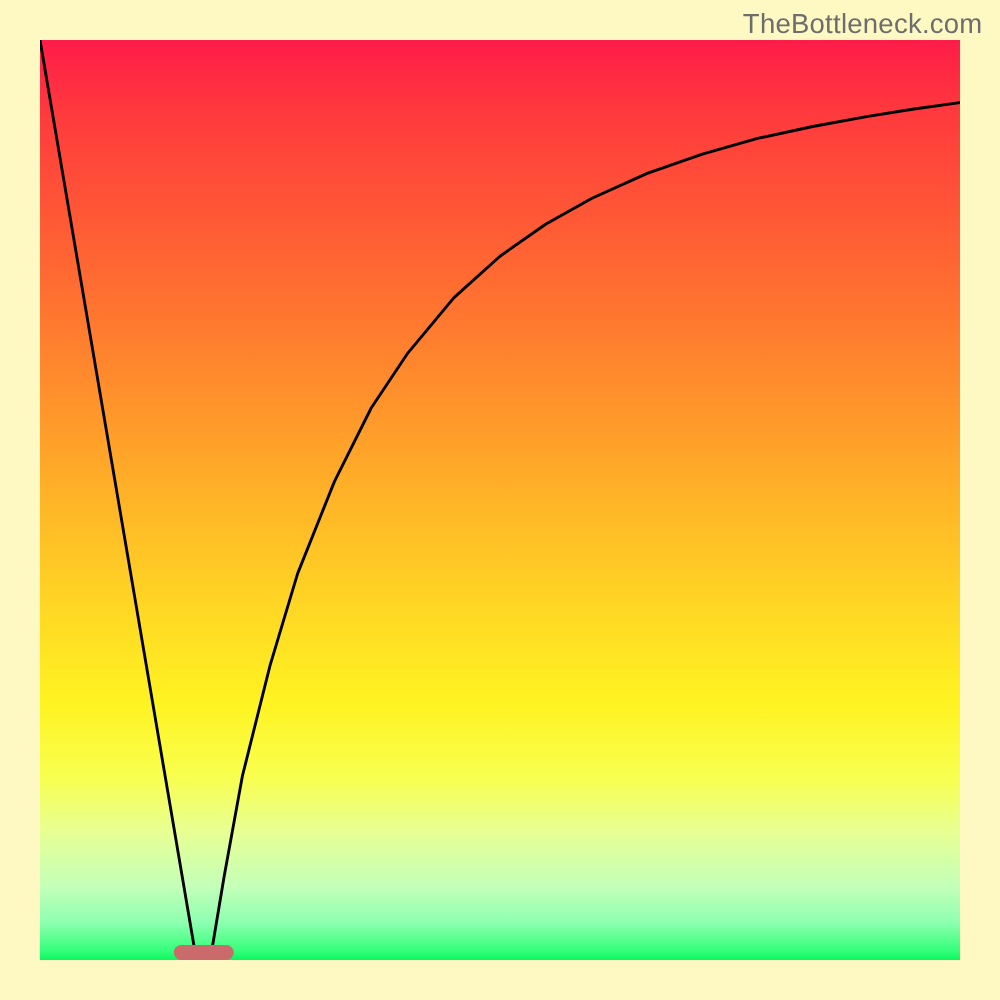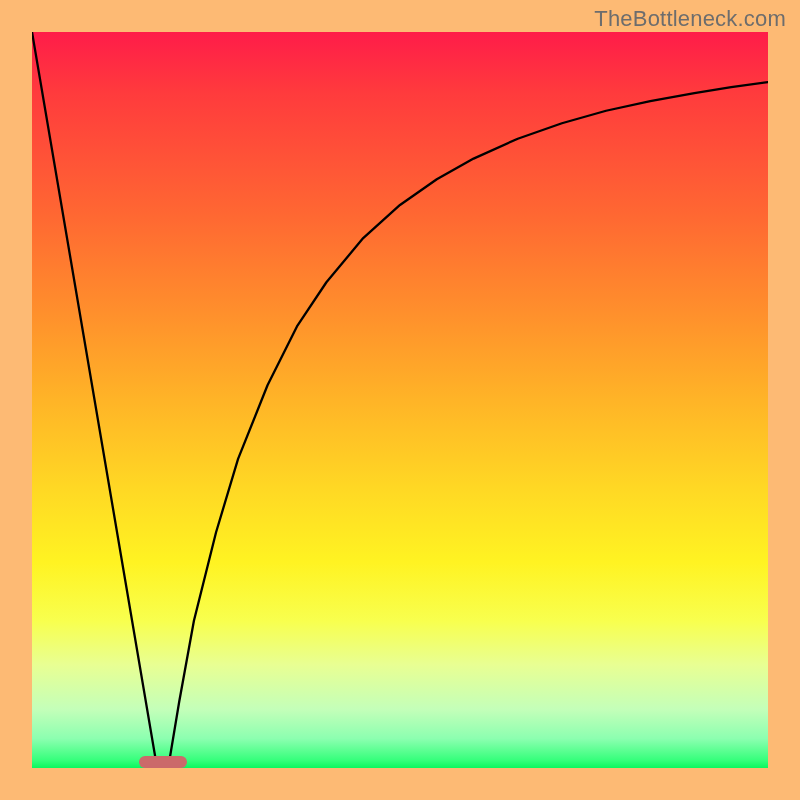--- a/index.html
+++ b/index.html
@@ -10,21 +10,21 @@
     overflow: hidden;
     background: #000;
     font-family: Arial, Helvetica, sans-serif;
   }
   .frame {
     position: absolute;
     left: 0;
     top: 0;
     width: 800px;
     height: 800px;
-    background: #fdba74;
+    background: #fef9c3;
   }
   .plot {
     position: absolute;
     left: 32px;
     top: 32px;
     width: 736px;
     height: 736px;
   }
   .gradient-bg {
     position: absolute;

